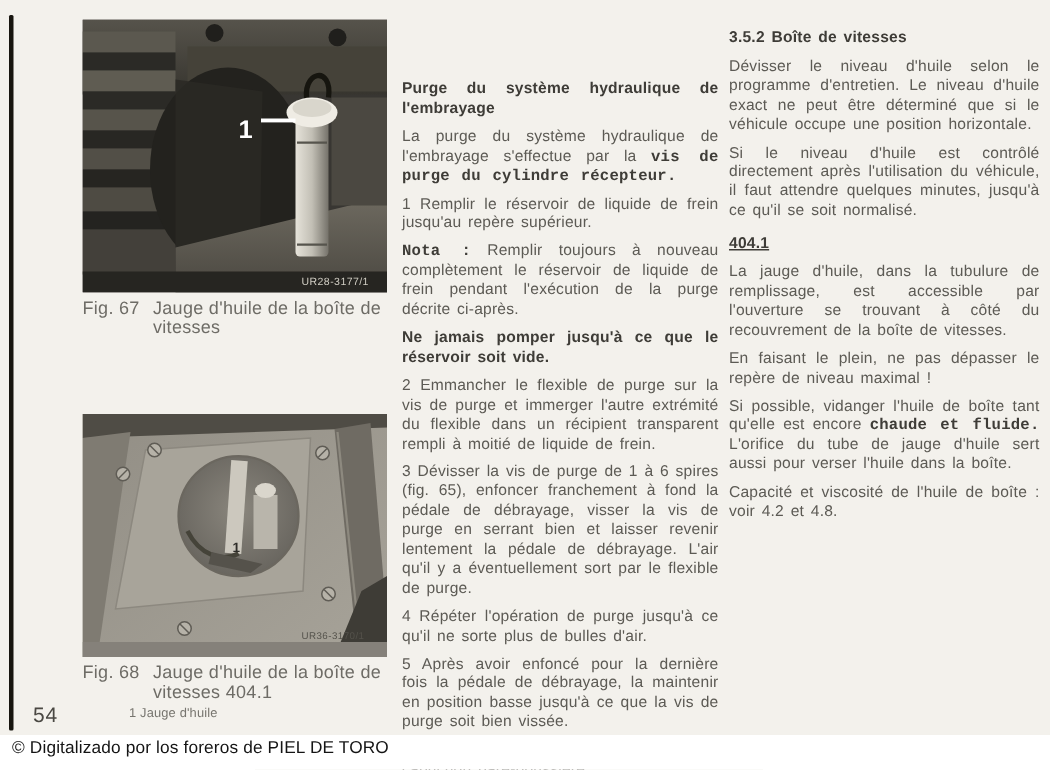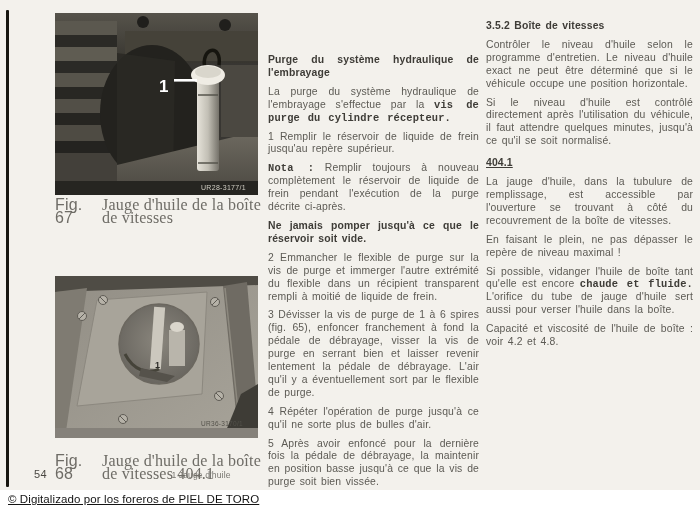--- a/index.html
+++ b/index.html
@@ -15,28 +15,28 @@
   .col { position:absolute; color:#5c5a54; font-size:10.4px; line-height:12.9px;
          text-align:justify; letter-spacing:0.15px; word-spacing:1.4px; }
   .col p { margin:0 0 6px 0; }
   .col .h { font-weight:bold; color:#3e3c37; }
   .col b { font-weight:bold; color:#3e3c37;font-family:Liberation Mono, monospace; }
   .col-mid { left:268px; top:14px; width:211px;margin-top:40px; }
   .col-right { left:486px; top:20px; width:207px; }
   .gap-top { margin-top:9px !important;text-decoration:underline; }
 
   .photo { position:absolute; display:block; }
-  .caption { position:absolute; display:flex; color:#6e6c66; font-size:16px; line-height:12.6px;
+  .caption { position:absolute; display:flex; color:#6e6c66; font-size:12px; line-height:12.6px;
              letter-spacing:0.2px; }
   .caption .lbl { width:47px; flex:none; }
-  .caption .txt { flex:1;font-family:Liberation Serif, serif; }
+  .caption .txt { flex:1; }
   .legend { position:absolute; color:#77756f; font-size:8.6px; line-height:10.4px;
             padding-left:12px; text-indent:-12px; letter-spacing:0.1px; }
-  .pagenum { position:absolute; left:34px; top:468px; font-size:11px; color:#4a4843; letter-spacing:0.5px; }
-  .copyright { position:absolute; left:8px; top:493px; font-size:11.5px; color:#141414; letter-spacing:0.1px;text-decoration:underline; }
+  .pagenum { position:absolute; left:22px; top:468px; font-size:14px; color:#4a4843; letter-spacing:0.5px; }
+  .copyright { position:absolute; left:8px; top:493px; font-size:11.5px; color:#141414; letter-spacing:0.1px; }
 
   svg text { font-family:"Liberation Sans","DejaVu Sans",sans-serif; }
 </style>
 </head>
 <body>
 
 <div class="page">
 
   <div class="binding"></div>
 
@@ -146,44 +146,44 @@
 
     <polygon points="168,10 192,6 203,138 182,146" fill="#6f6b63"></polygon>
     <line x1="170" y1="12" x2="184" y2="144" stroke="#8d897f" stroke-width="1.5"></line>
 
     <polygon points="186,118 203,108 203,162 168,162" fill="#3e3c36"></polygon>
     <rect x="0" y="152" width="203" height="10" fill="#85817a"></rect>
 
     <text x="146" y="150" font-size="6.5" fill="#54524b" letter-spacing="0.3">UR36-3170/1</text>
   </svg>
 
-  <div class="caption" style="left:55px; top:442px; width:206px;margin-top:13px;">
+  <div class="caption" style="left:55px; top:442px; width:206px;">
     <span class="lbl">Fig. 68</span>
     <span class="txt">Jauge d'huile de la boîte de vitesses 404.1</span>
   </div>
-  <div class="legend" style="left:120px; top:470px; width:150px;text-align:center;">1  Jauge d'huile</div>
+  <div class="legend" style="left:86px; top:470px; width:150px;">1  Jauge d'huile</div>
 
   <div class="pagenum">54</div>
 
   <div class="col col-mid">
     <p class="h">Purge du système hydraulique de l'embrayage</p>
     <p><span>La purge du système hydraulique de l'embrayage s'effectue par la </span><b>vis de purge du cylindre récepteur.</b></p>
     <p>1  Remplir le réservoir de liquide de frein jusqu'au repère supérieur.</p>
     <p><b>Nota :</b><span> Remplir toujours à nouveau complètement le réservoir de liquide de frein pendant l'exécution de la purge décrite ci-après.</span></p>
     <p class="h">Ne jamais pomper jusqu'à ce que le réservoir soit vide.</p>
     <p>2  Emmancher le flexible de purge sur la vis de purge et immerger l'autre extrémité du flexible dans un récipient transparent rempli à moitié de liquide de frein.</p>
     <p>3  Dévisser la vis de purge de 1 à 6 spires (fig. 65), enfoncer franchement à fond la pédale de débrayage, visser la vis de purge en serrant bien et laisser revenir lentement la pédale de débrayage. L'air qu'il y a éventuellement sort par le flexible de purge.</p>
     <p>4  Répéter l'opération de purge jusqu'à ce qu'il ne sorte plus de bulles d'air.</p>
     <p>5  Après avoir enfoncé pour la dernière fois la pédale de débrayage, la maintenir en position basse jusqu'à ce que la vis de purge soit bien vissée.</p>
     <p>6  Enlever le flexible de purge, mettre le capuchon pare-poussière.</p>
   </div>
 
   <div class="col col-right">
     <p class="h">3.5.2  Boîte de vitesses</p>
-    <p>Contrôler le niveau d'huile selon le programme d'entretien. Le niveau d'huile exact ne peut être déterminé que si le véhicule occupe une position horizontale.</p>
+    <p>Dévisser le niveau d'huile selon le programme d'entretien. Le niveau d'huile exact ne peut être déterminé que si le véhicule occupe une position horizontale.</p>
     <p>Si le niveau d'huile est contrôlé directement après l'utilisation du véhicule, il faut attendre quelques minutes, jusqu'à ce qu'il se soit normalisé.</p>
     <p class="h gap-top">404.1</p>
     <p>La jauge d'huile, dans la tubulure de remplissage, est accessible par l'ouverture se trouvant à côté du recouvrement de la boîte de vitesses.</p>
     <p>En faisant le plein, ne pas dépasser le repère de niveau maximal !</p>
     <p><span>Si possible, vidanger l'huile de boîte tant qu'elle est encore </span><b>chaude et fluide.</b><span> L'orifice du tube de jauge d'huile sert aussi pour verser l'huile dans la boîte.</span></p>
     <p>Capacité et viscosité de l'huile de boîte : voir 4.2 et 4.8.</p>
   </div>
 
 </div>
 

